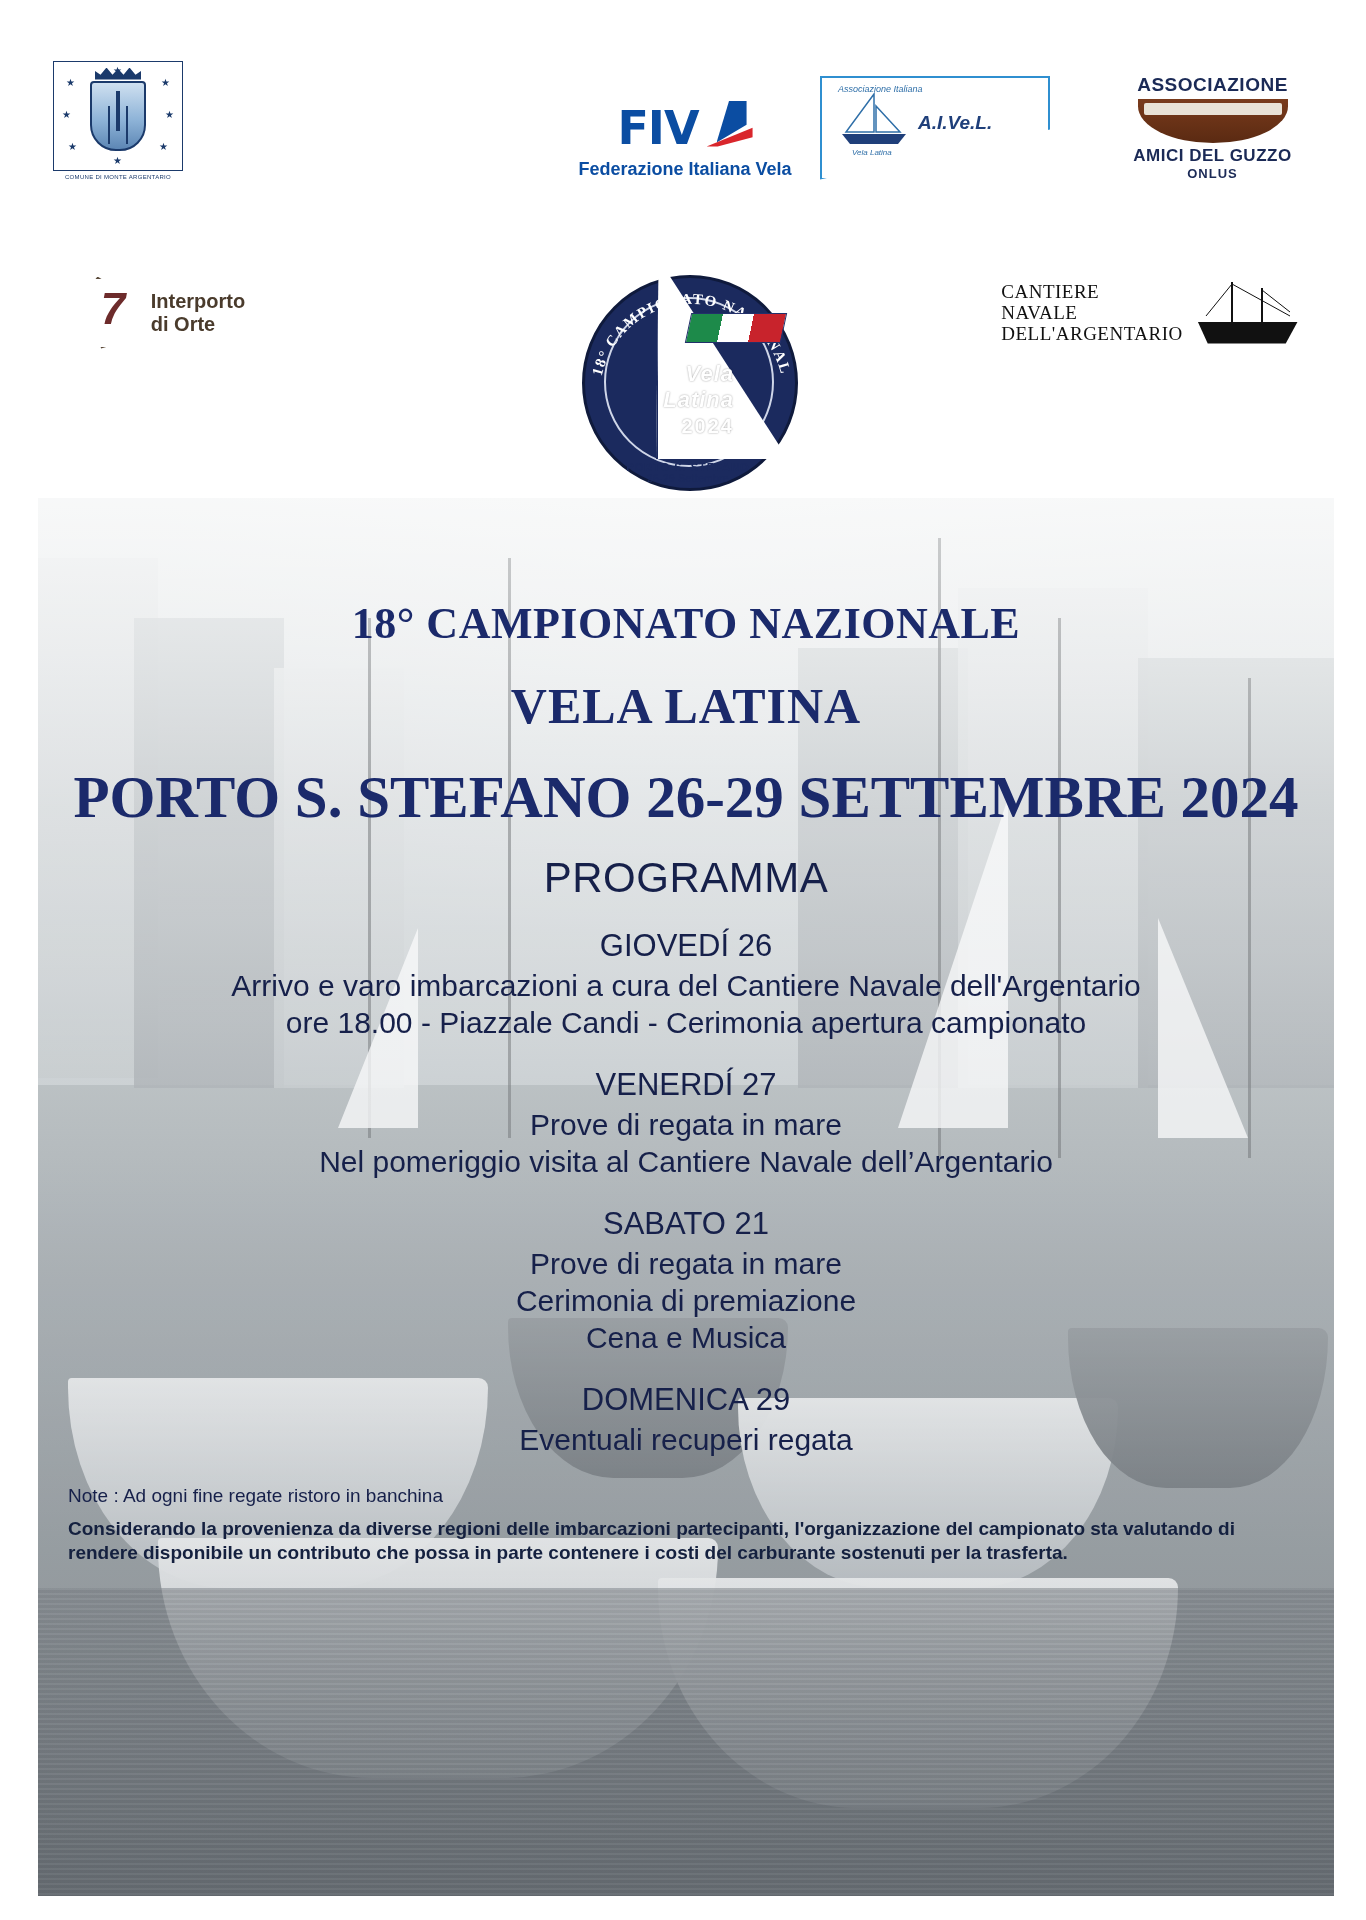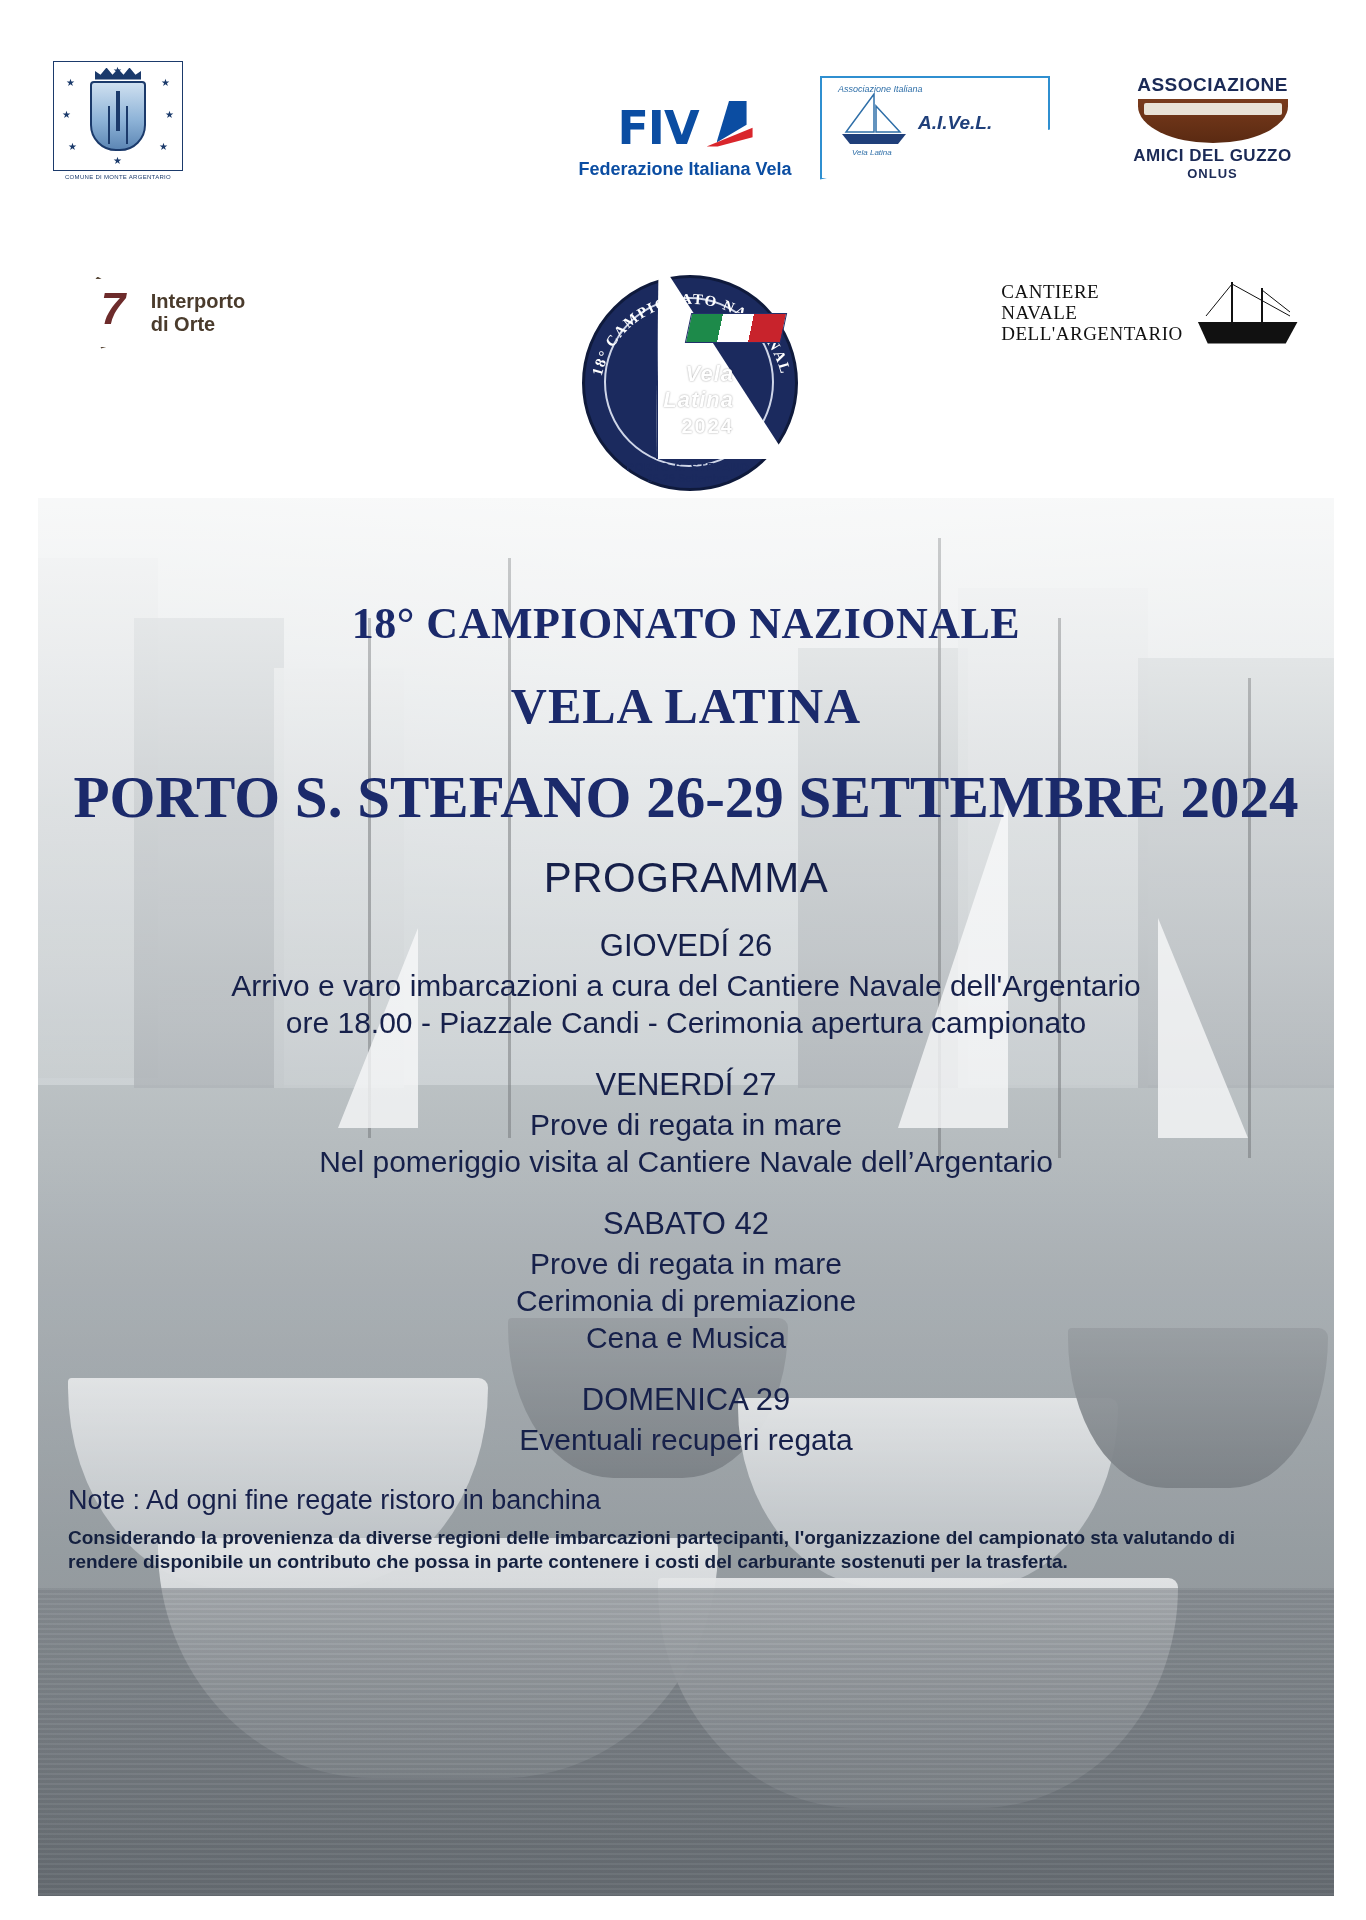--- a/index.html
+++ b/index.html
@@ -357,21 +357,21 @@
   .day-line {
     font-size: 30px;
     color: #16204a;
     line-height: 1.22;
   }
 
   .note {
     margin-top: 26px;
     text-align: left;
     padding-left: 30px;
-    font-size: 27px;
+    font-size: 19px;
     color: #16204a;
   }
   .fineprint {
     margin-top: 10px;
     text-align: left;
     padding-left: 30px;
     padding-right: 26px;
     font-size: 19px;
     color: #14203f;
     line-height: 1.3;
@@ -540,21 +540,21 @@
       <div class="day-line">ore 18.00 - Piazzale Candi - Cerimonia apertura campionato</div>
     </div>
 
     <div class="day-block">
       <div class="day-name">VENERDÍ 27</div>
       <div class="day-line">Prove di regata in mare</div>
       <div class="day-line">Nel pomeriggio visita al Cantiere Navale dell’Argentario</div>
     </div>
 
     <div class="day-block">
-      <div class="day-name">SABATO 42</div>
+      <div class="day-name">SABATO 21</div>
       <div class="day-line">Prove di regata in mare</div>
       <div class="day-line">Cerimonia di premiazione</div>
       <div class="day-line">Cena e Musica</div>
     </div>
 
     <div class="day-block">
       <div class="day-name">DOMENICA 29</div>
       <div class="day-line">Eventuali recuperi regata</div>
     </div>
 

